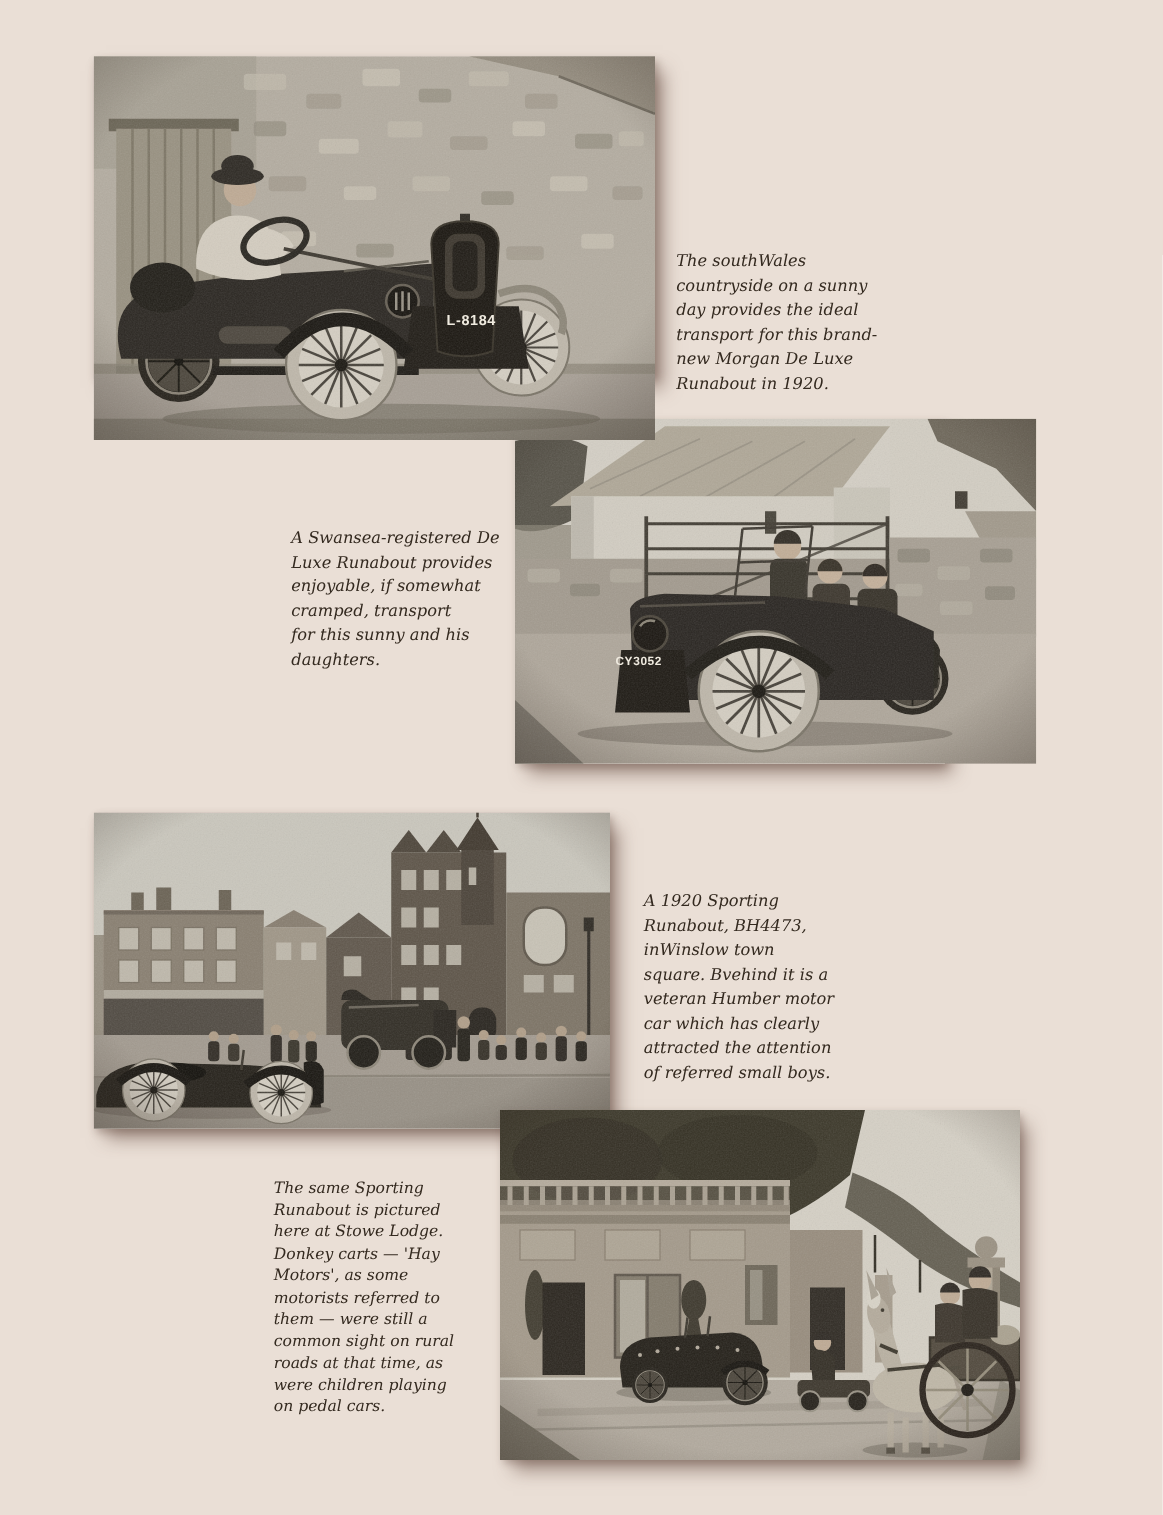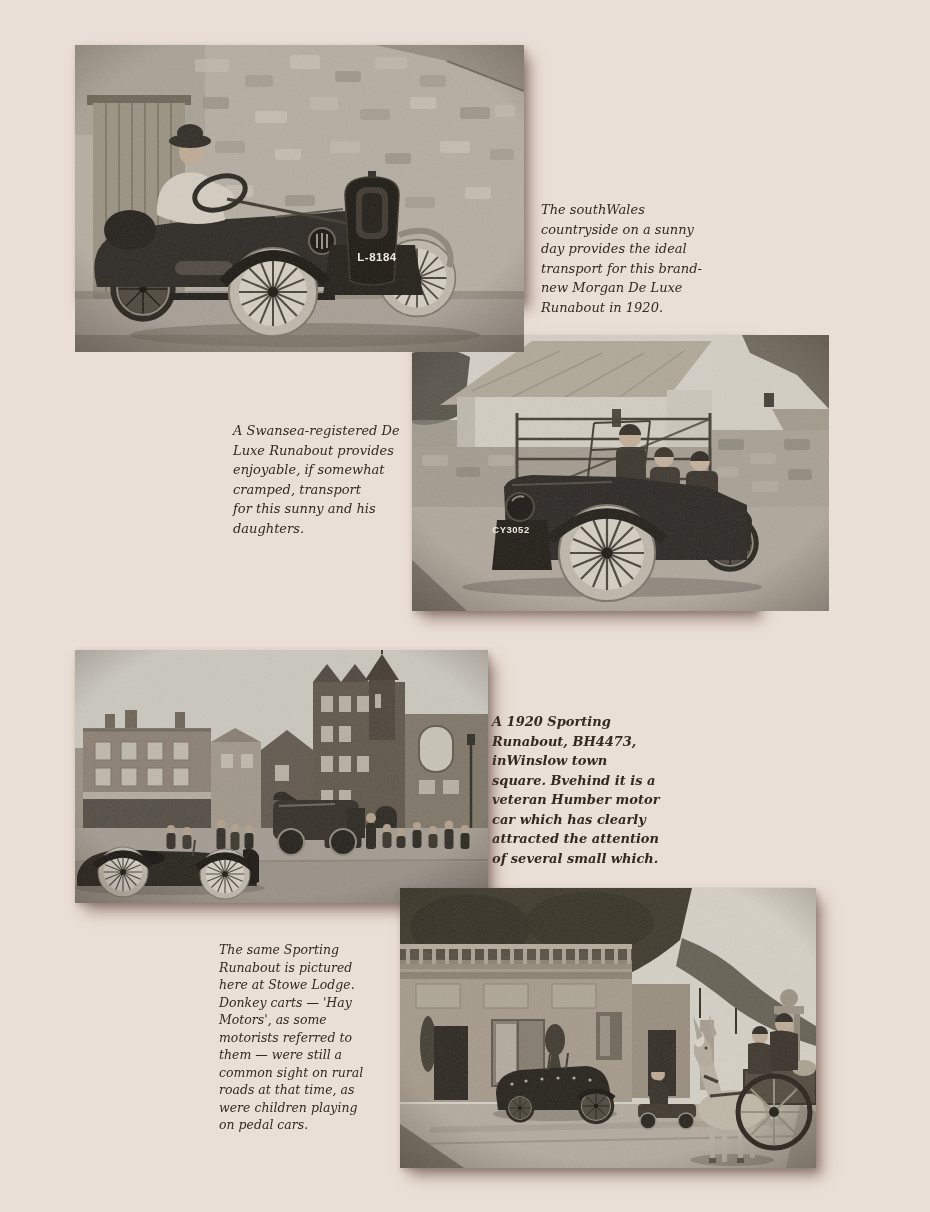--- a/index.html
+++ b/index.html
@@ -574,29 +574,29 @@
 
   <div class="caption right" style="left:233px;top:421px;width:170px;">
     <div>A Swansea-registered De</div>
     <div>Luxe Runabout provides</div>
     <div>enjoyable, if somewhat</div>
     <div>cramped, transport</div>
     <div>for this sunny and his</div>
     <div>daughters.</div>
   </div>
 
-  <div class="caption" style="left:492px;top:712px;width:160px;font-weight:bold;">
+  <div class="caption" style="left:515px;top:712px;width:160px;">
     <div>A 1920 Sporting</div>
     <div>Runabout, BH4473,</div>
     <div>inWinslow town</div>
     <div>square. Bvehind it is a</div>
     <div>veteran Humber motor</div>
     <div>car which has clearly</div>
     <div>attracted the attention</div>
-    <div>of several small which.</div>
+    <div>of referred small boys.</div>
   </div>
 
   <div class="caption right sm" style="left:219px;top:941px;width:165px;">
     <div>The same Sporting</div>
     <div>Runabout is pictured</div>
     <div>here at Stowe Lodge.</div>
     <div>Donkey carts — 'Hay</div>
     <div>Motors', as some</div>
     <div>motorists referred to</div>
     <div>them — were still a</div>

